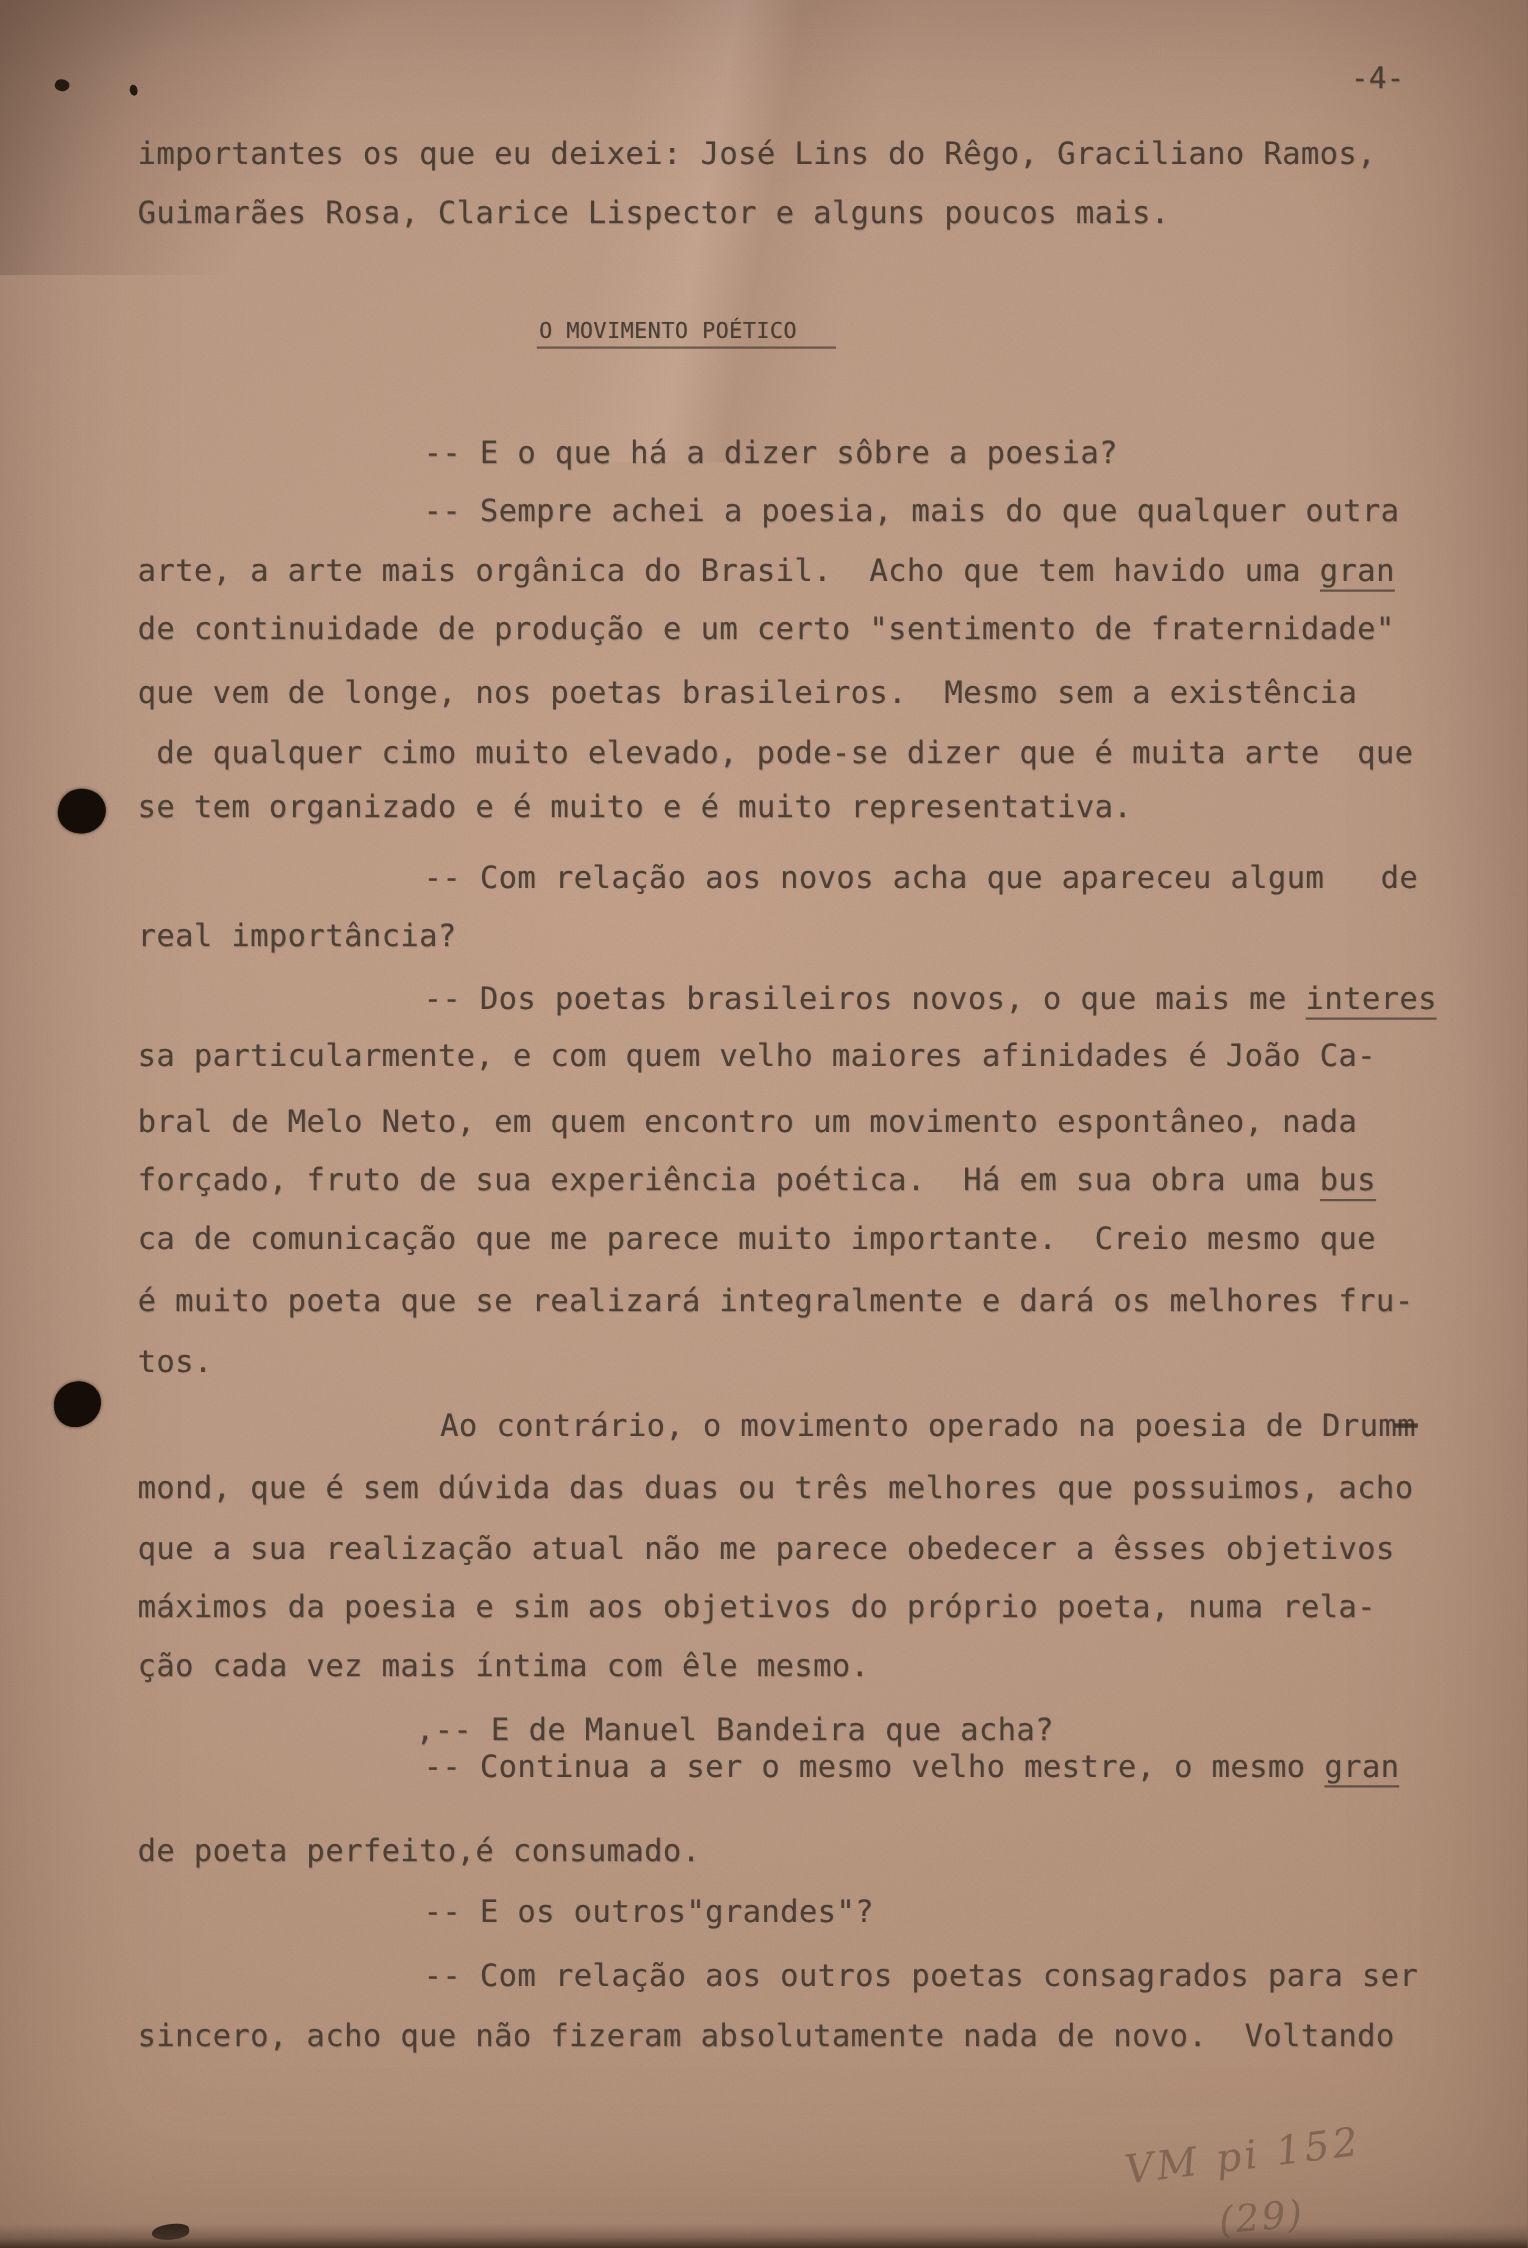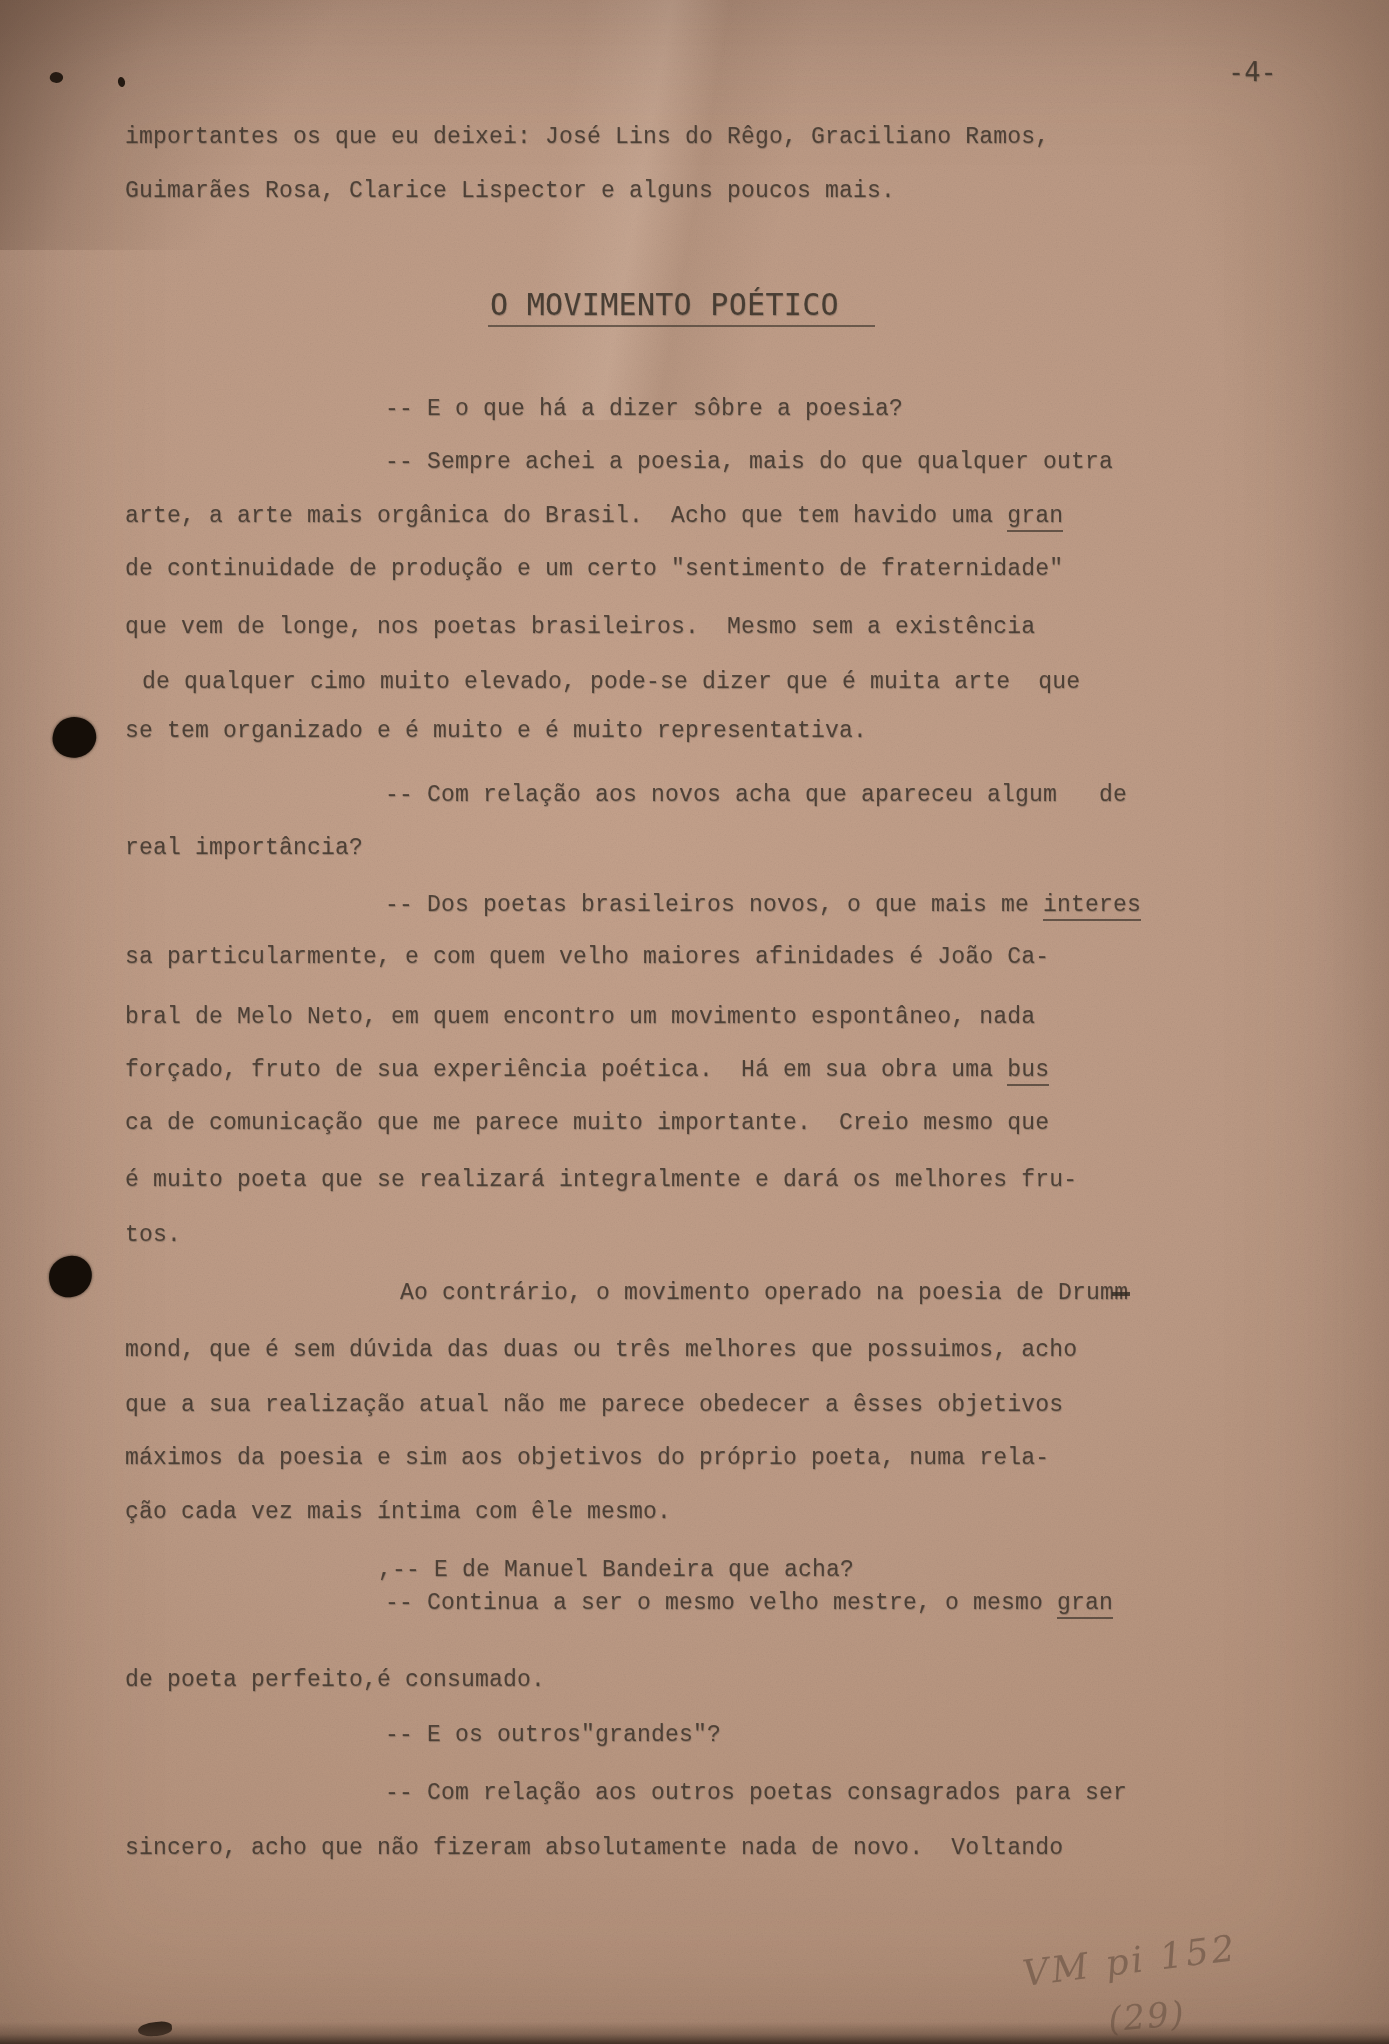--- a/index.html
+++ b/index.html
@@ -63,36 +63,35 @@
 
   .page-number{
     position:absolute;left:1228px;top:58px;
     font-size:27px;line-height:1;
     color:rgba(62,53,44,0.85);
     text-shadow:0.5px 0.5px 0.8px rgba(62,53,44,0.35);
     white-space:pre;
   }
   .doc-title{
     position:absolute;left:488px;top:290px;
-    font-size:30px;line-height:1;
+    font-size:20px;line-height:1;
     color:rgba(62,53,44,0.88);
     text-shadow:0.5px 0.5px 0.8px rgba(62,53,44,0.35);
     letter-spacing:0.3px;
     white-space:pre;
     border-bottom:2px solid rgba(62,53,44,0.65);
     padding:0 36px 5px 2px;
   }
   .line{
     position:absolute;
-    font-size:23px;line-height:1;
+    font-size:28px;line-height:1;
     color:rgba(62,53,44,0.84);
     text-shadow:0.5px 0.5px 0.8px rgba(62,53,44,0.33);
     letter-spacing:0.2px;
     white-space:pre;
-    font-family:Liberation Mono, monospace;
   }
   .line .u{border-bottom:2px solid rgba(62,53,44,0.7);padding-bottom:1px;}
   .line .strike{position:relative;}
   .line .strike::after{
     content:"";position:absolute;left:-2px;right:-2px;top:46%;height:4px;
     background:rgba(50,42,34,0.8);
   }
   .annot{
     position:absolute;
     font-family:"DejaVu Serif", serif;font-style:italic;

